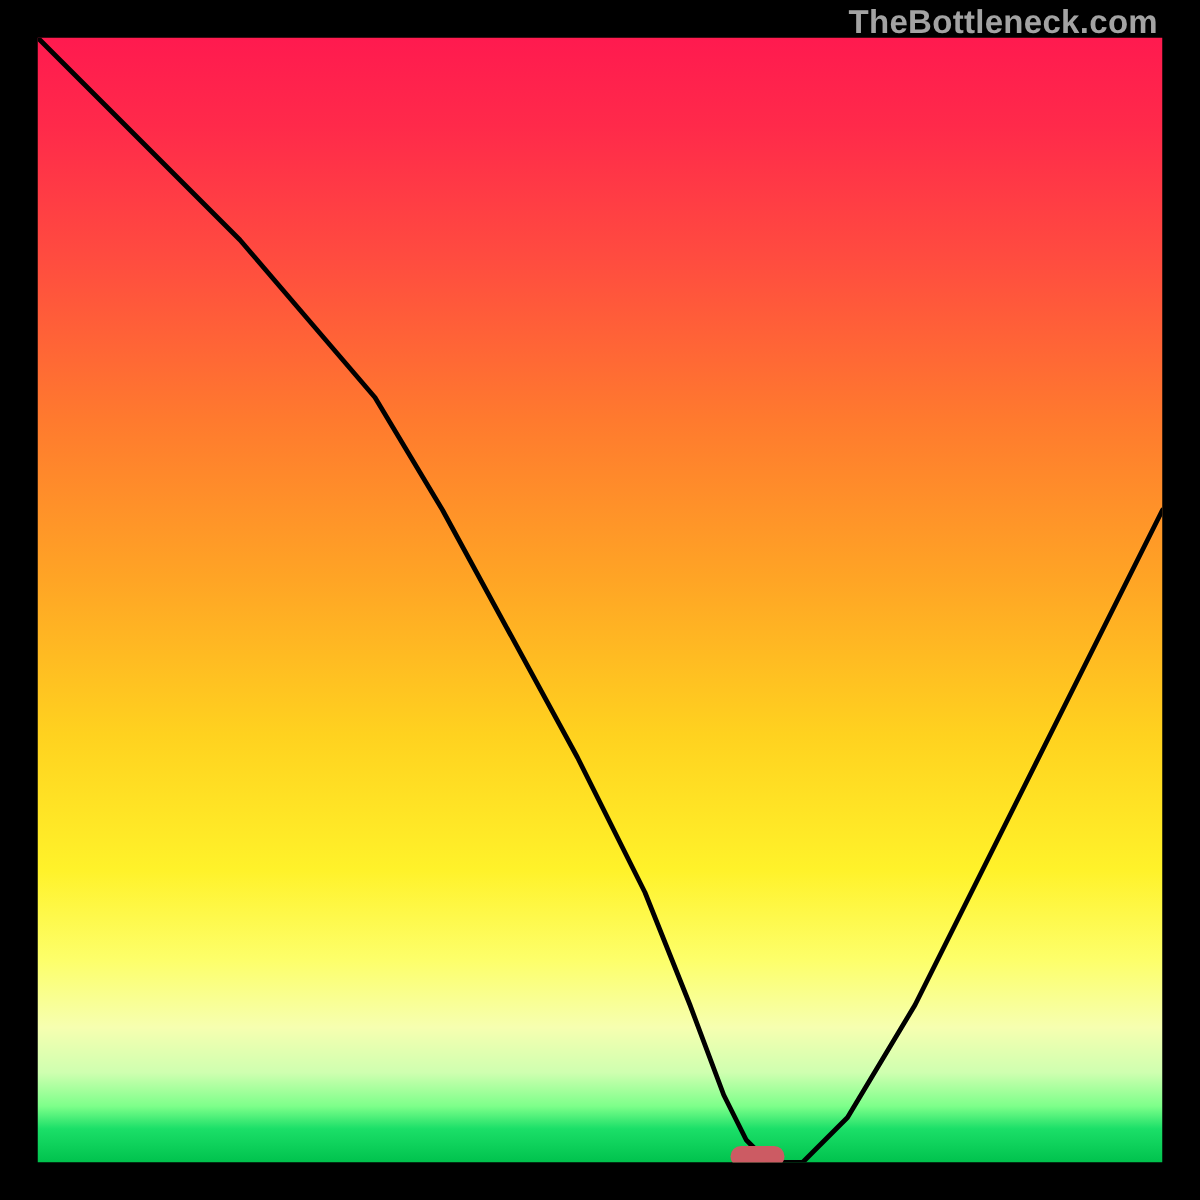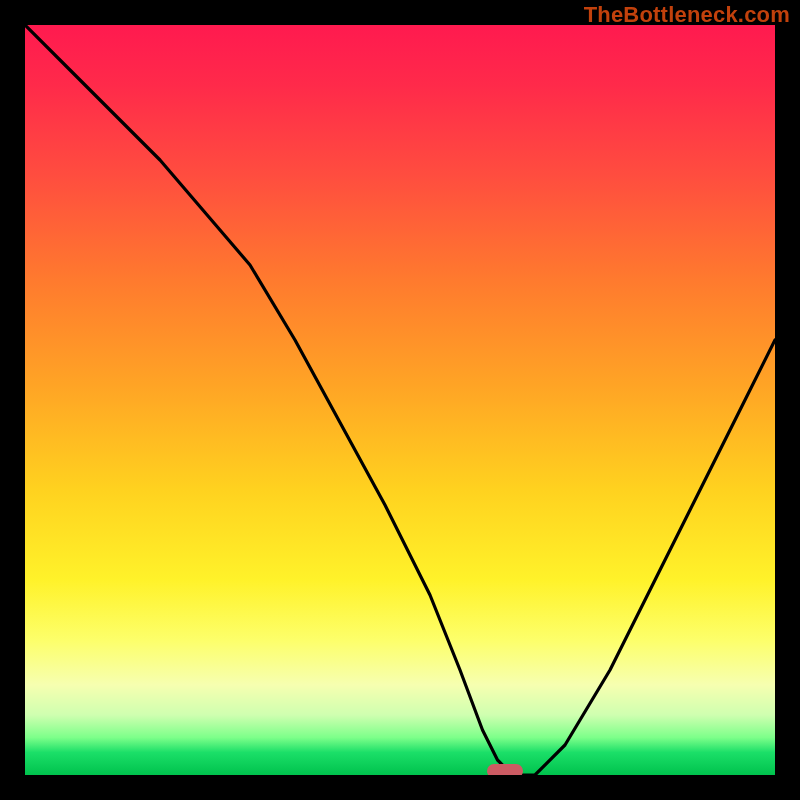--- a/index.html
+++ b/index.html
@@ -12,22 +12,22 @@
   }
   .canvas {
     position: relative;
     width: 800px;
     height: 800px;
     background: #000;
   }
   .watermark {
     position: absolute;
     top: 2px;
-    right: 10px;
-    color: #c2410c;
+    right: 28px;
+    color: #a3a3a3;
     font-size: 22px;
     font-weight: 600;
     letter-spacing: 0.2px;
     z-index: 10;
   }
   .plot-frame {
     position: absolute;
     left: 25px;
     top: 25px;
     width: 750px;

